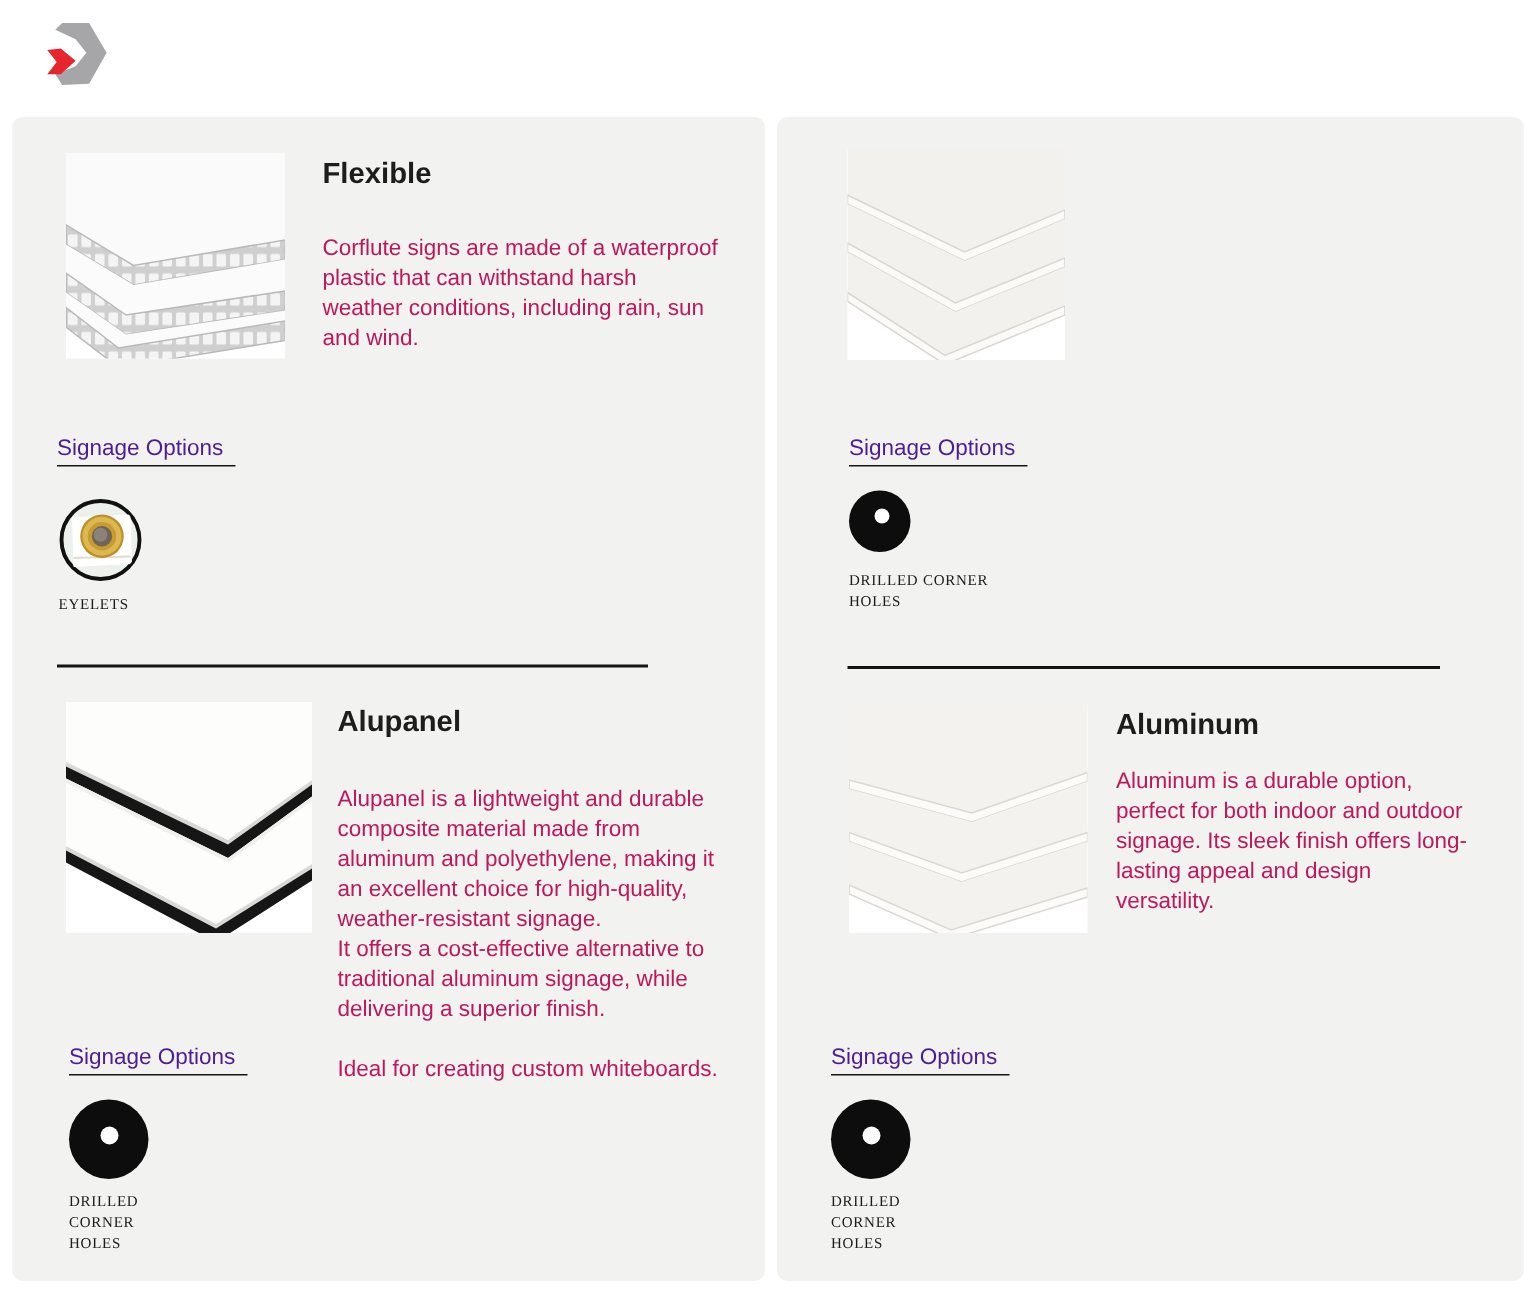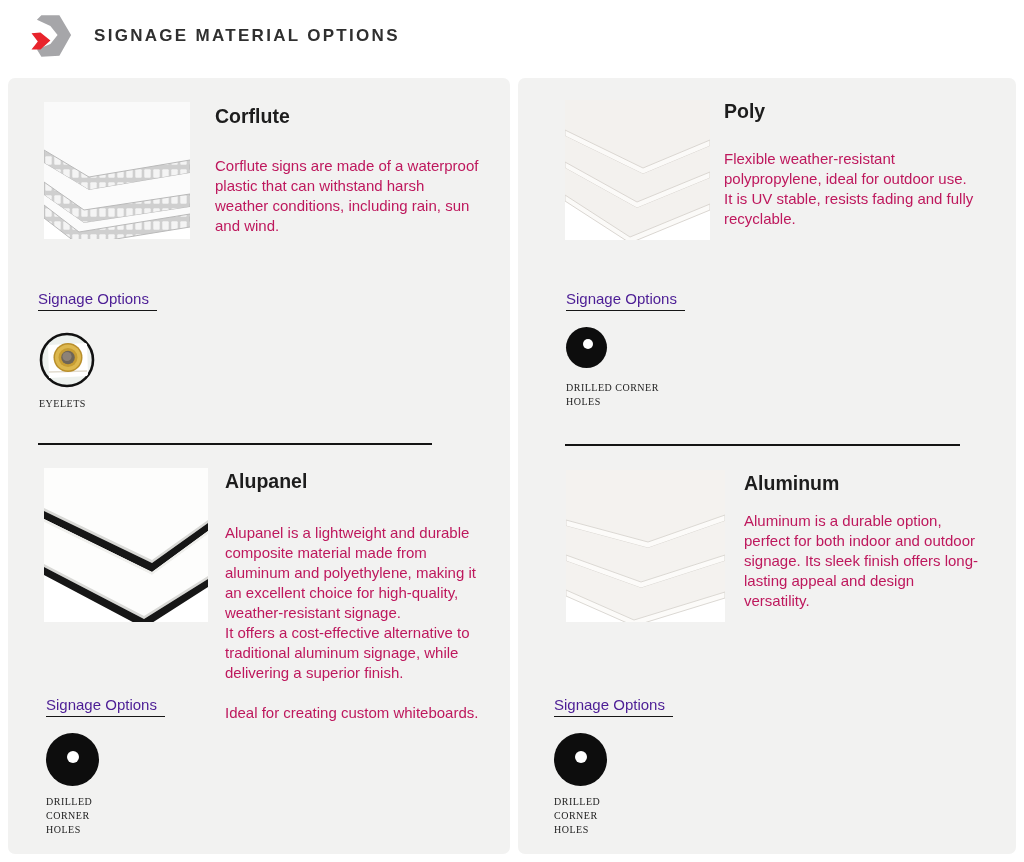--- a/index.html
+++ b/index.html
@@ -104,21 +104,20 @@
 
 <div class="page">
 
   <div class="header">
     <span class="logo">
       <svg width="54" height="54" viewBox="0 0 60 58">
         <polygon fill="#a6a6a9" points="16,6 36,6 49,28 36,51 16,52 11,44 26,38 34,28 26,18 11,11"></polygon>
         <polygon fill="#e8242c" points="5,26 15,25 26,34 15,44 5,44 12,35"></polygon>
       </svg>
     </span>
-    <h1 class="page-title">SIGNAGE MATERIAL OPTIONS</h1>
   </div>
 
   <div class="panels">
 
     <section class="panel panel-left">
 
       <article class="card card-top corflute">
         <div class="col-left">
           <div class="material-image">
             <svg viewBox="0 0 146 137" width="146" height="137">
@@ -157,21 +156,21 @@
                   <circle cx="29" cy="25.5" r="9.5" fill="#c79d33"></circle>
                   <circle cx="29" cy="25.5" r="6.8" fill="#6e6557"></circle>
                   <circle cx="28" cy="24.5" r="4.6" fill="#8d8277"></circle>
                 </svg>
               </div>
               <div class="option-label">EYELETS</div>
             </div>
           </div>
         </div>
         <div class="col-right">
-          <h2 class="material-title">Corflute</h2>
+          <h2 class="material-title">Flexible</h2>
           <p>Corflute signs are made of a waterproof plastic that can withstand harsh weather conditions, including rain, sun and wind.</p>
         </div>
       </article>
 
       <hr class="divider">
 
       <article class="card card-bottom alupanel">
         <div class="col-left">
           <div class="material-image">
             <svg viewBox="0 0 164 154" width="164" height="154">
@@ -218,24 +217,20 @@
             </svg>
           </div>
           <div class="options">
             <div class="options-title">Signage Options</div>
             <div class="option">
               <div class="hole-icon hole-small"></div>
               <div class="option-label">DRILLED CORNER HOLES</div>
             </div>
           </div>
         </div>
-        <div class="col-right">
-          <h2 class="material-title">Poly</h2>
-          <p>Flexible weather-resistant polypropylene, ideal for outdoor use. It is UV stable, resists fading and fully recyclable.</p>
-        </div>
       </article>
 
       <hr class="divider">
 
       <article class="card card-bottom aluminum">
         <div class="col-left">
           <div class="material-image">
             <svg viewBox="0 0 159 152" width="159" height="152">
               <rect width="159" height="152" fill="#ffffff"></rect>
               <polygon fill="#f4f2ef" points="0,0 159,0 159,45 82,72 0,50"></polygon>

